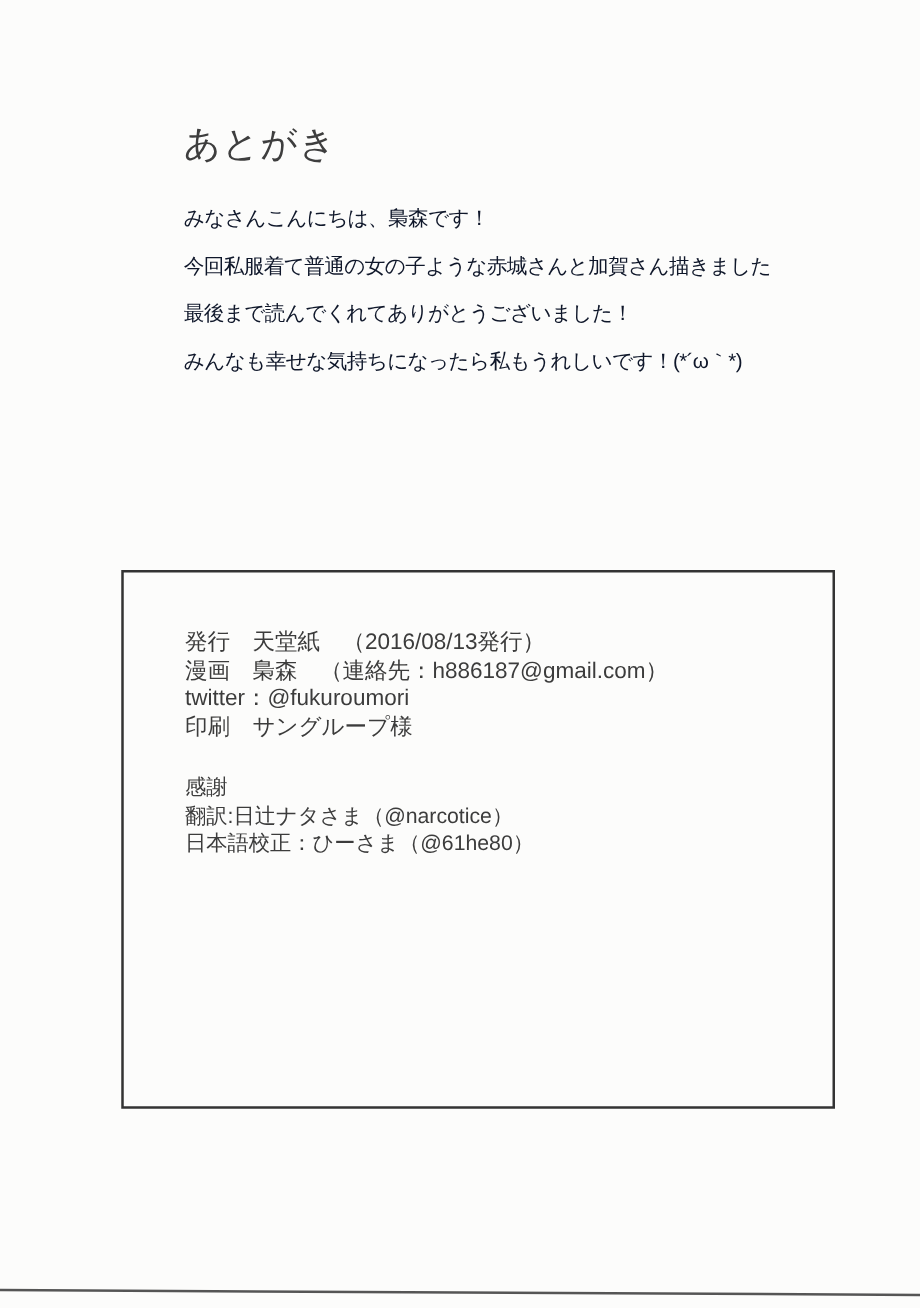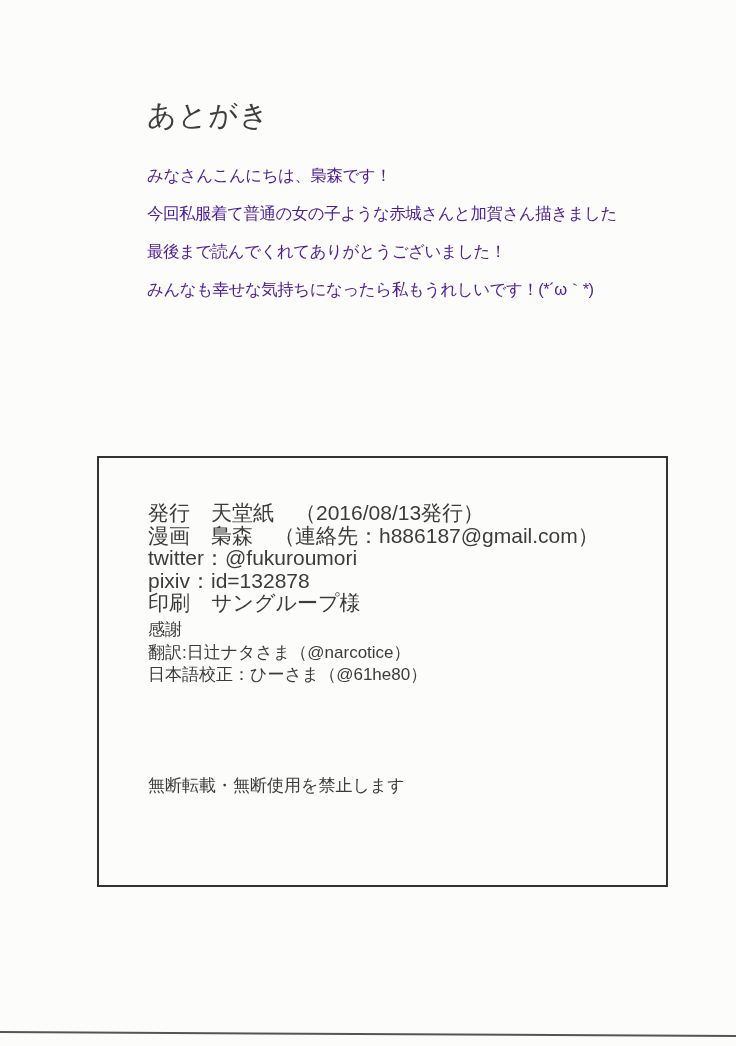--- a/index.html
+++ b/index.html
@@ -26,39 +26,39 @@
     color: #3e3e3e;
   }
   .afterword {
     position: absolute;
     left: 147px;
     top: 156px;
     font-size: 16.5px;
     font-weight: 500;
     line-height: 38px;
     letter-spacing: -0.5px;
-    color: #4c1d95;
+    color: #0f172a;
     white-space: nowrap;
   }
   .afterword p { margin: 0; }
   .colophon-box {
     position: absolute;
     left: 97px;
     top: 456px;
     width: 571px;
     height: 431px;
     box-sizing: border-box;
     border: 2px solid #333333;
     background: transparent;
   }
   .pub-block {
     position: absolute;
     left: 49px;
     top: 44px;
-    font-size: 21px;
+    font-size: 18px;
     font-weight: 500;
     line-height: 22.5px;
     white-space: nowrap;
   }
   .pub-block p, .thanks-block p { margin: 0; }
   .thanks-block {
     position: absolute;
     left: 49px;
     top: 161px;
     font-size: 17px;
@@ -97,29 +97,27 @@
     <p>最後まで読んでくれてありがとうございました！</p>
     <p>みんなも幸せな気持ちになったら私もうれしいです！(*´ω｀*)</p>
   </div>
 
   <div class="colophon-box">
 
     <div class="pub-block">
       <p>発行　天堂紙　（2016/08/13発行）</p>
       <p>漫画　梟森　（連絡先：h886187@gmail.com）</p>
       <p>twitter：@fukuroumori</p>
-      <p>pixiv：id=132878</p>
       <p>印刷　サングループ様</p>
     </div>
 
     <div class="thanks-block">
       <p>感謝</p>
       <p>翻訳:日辻ナタさま（@narcotice）</p>
       <p>日本語校正：ひーさま（@61he80）</p>
     </div>
 
-    <div class="notice-line">無断転載・無断使用を禁止します</div>
 
   </div>
 
   <div class="scan-edge-line"></div>
 
 </div>
 
 </body></html>

